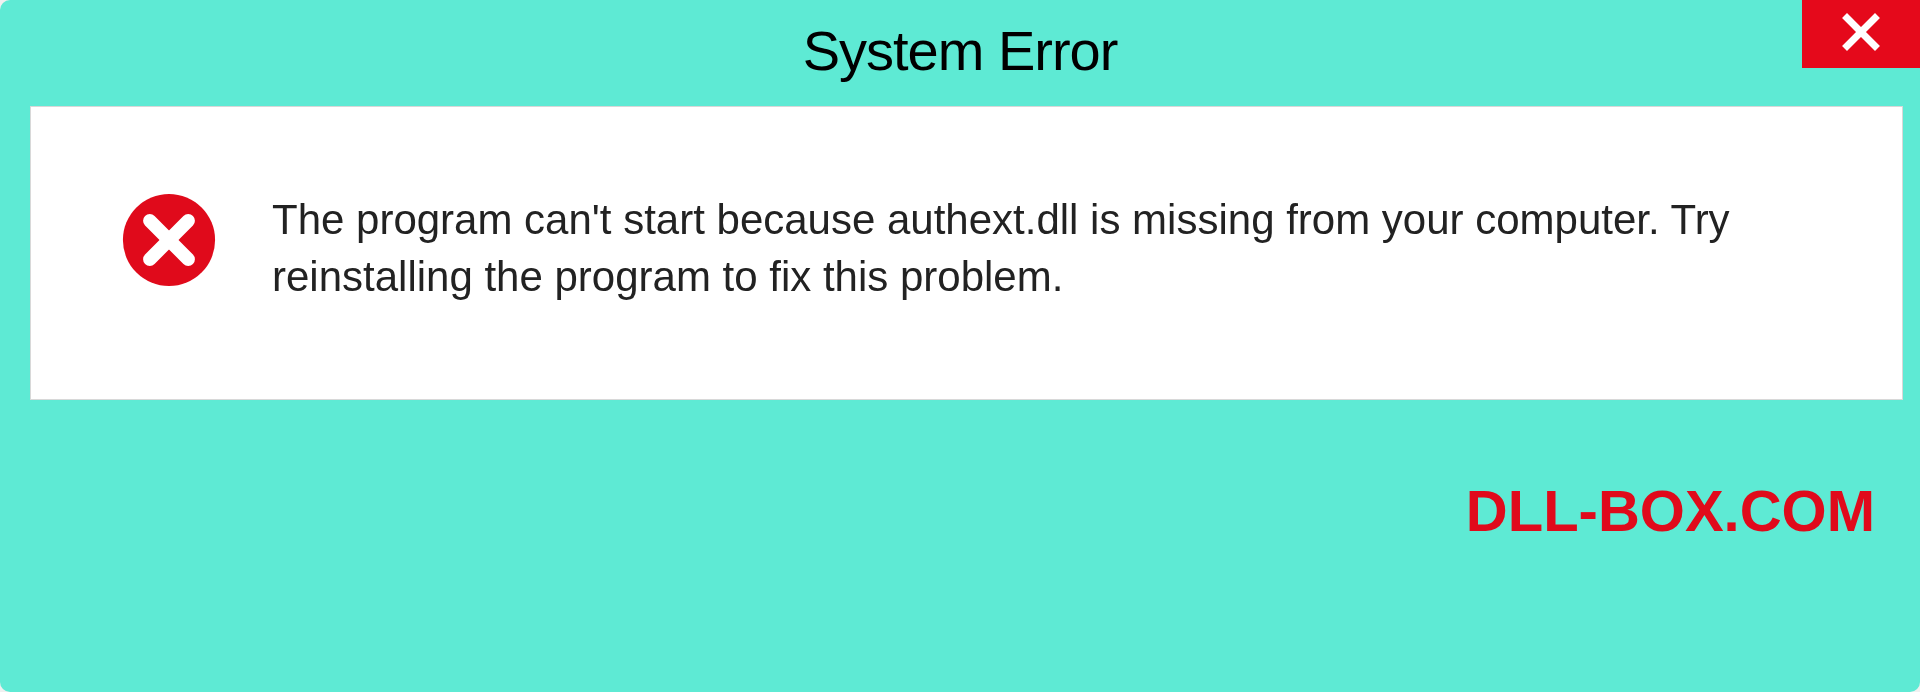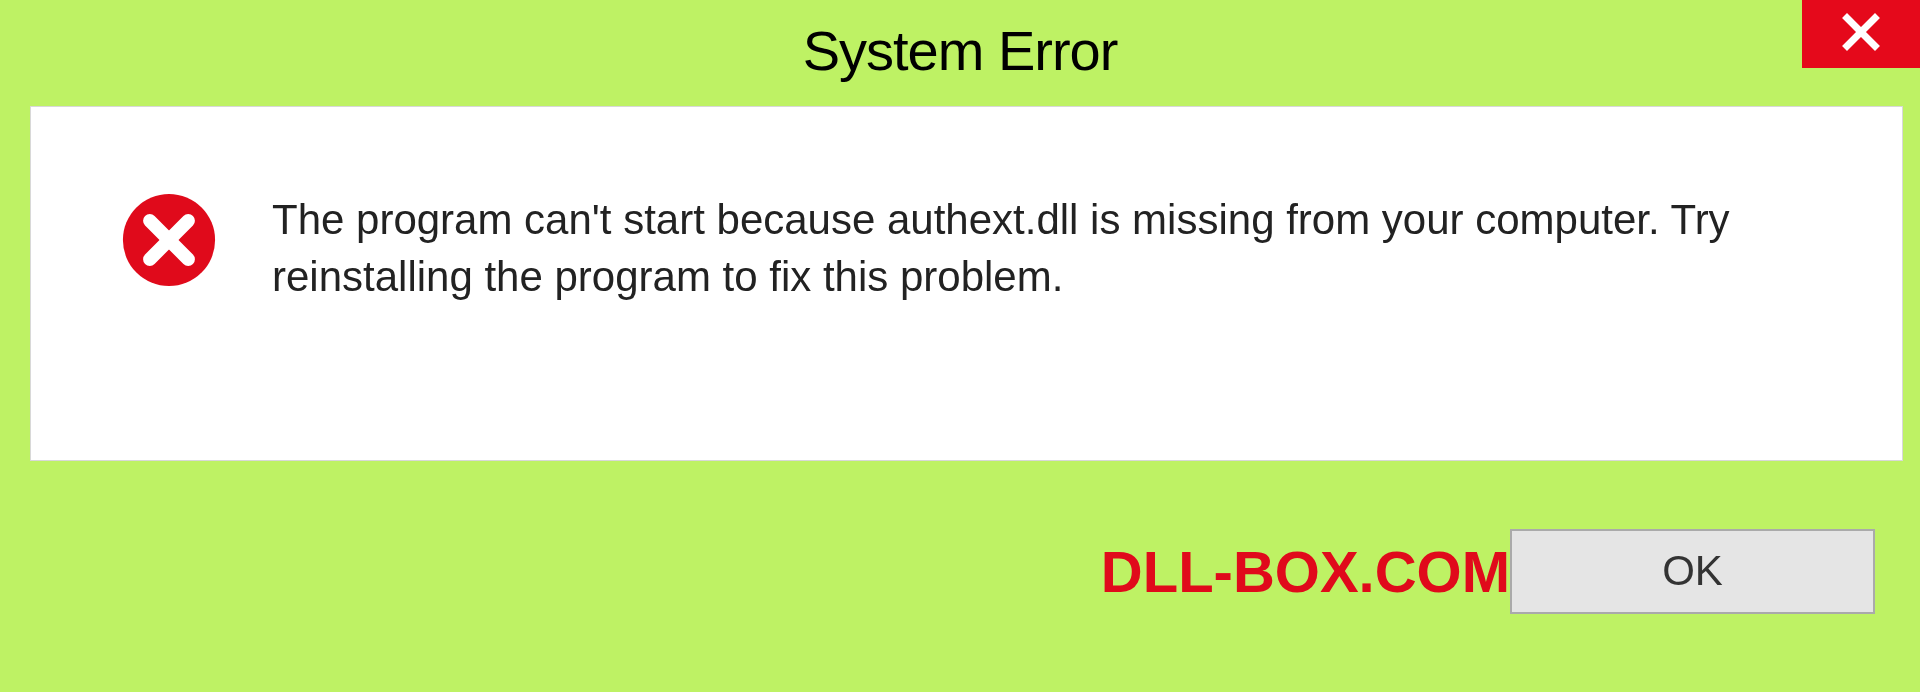--- a/index.html
+++ b/index.html
@@ -15,21 +15,22 @@
       height: 692px;
       position: relative;
     }
     
     .dialog {
       position: absolute;
       top: 0;
       left: 0;
       width: 1920px;
       height: 692px;
-      background: #bef264;
+      background: #5eead4;
+      border-radius: 10px;
     }
     
     .titlebar {
       height: 100px;
       display: flex;
       align-items: center;
       justify-content: center;
       position: relative;
     }
     
@@ -55,21 +56,21 @@
     
     .close-button svg {
       width: 40px;
       height: 40px;
     }
     
     .content-panel {
       margin: 6px 17px 0 30px;
       background: #ffffff;
       border: 1px solid #d8d8d8;
-      height: 355px;
+      height: 294px;
       display: flex;
       align-items: flex-start;
       padding: 85px 60px 40px 90px;
     }
     
     .error-icon {
       width: 96px;
       height: 96px;
       flex-shrink: 0;
       margin-right: 55px;
@@ -141,16 +142,15 @@
         <circle cx="50" cy="50" r="48" fill="#e00a1b"></circle>
         <line x1="30" y1="30" x2="70" y2="70" stroke="#ffffff" stroke-width="14" stroke-linecap="round"></line>
         <line x1="70" y1="30" x2="30" y2="70" stroke="#ffffff" stroke-width="14" stroke-linecap="round"></line>
       </svg>
     </div>
     <div class="message">The program can't start because authext.dll is missing from your computer. Try reinstalling the program to fix this problem.</div>
   </div>
 
   <div class="footer">
     <div class="watermark">DLL-BOX.COM</div>
-    <button class="ok-button">OK</button>
   </div>
 
 </div>
 
 </body></html>

